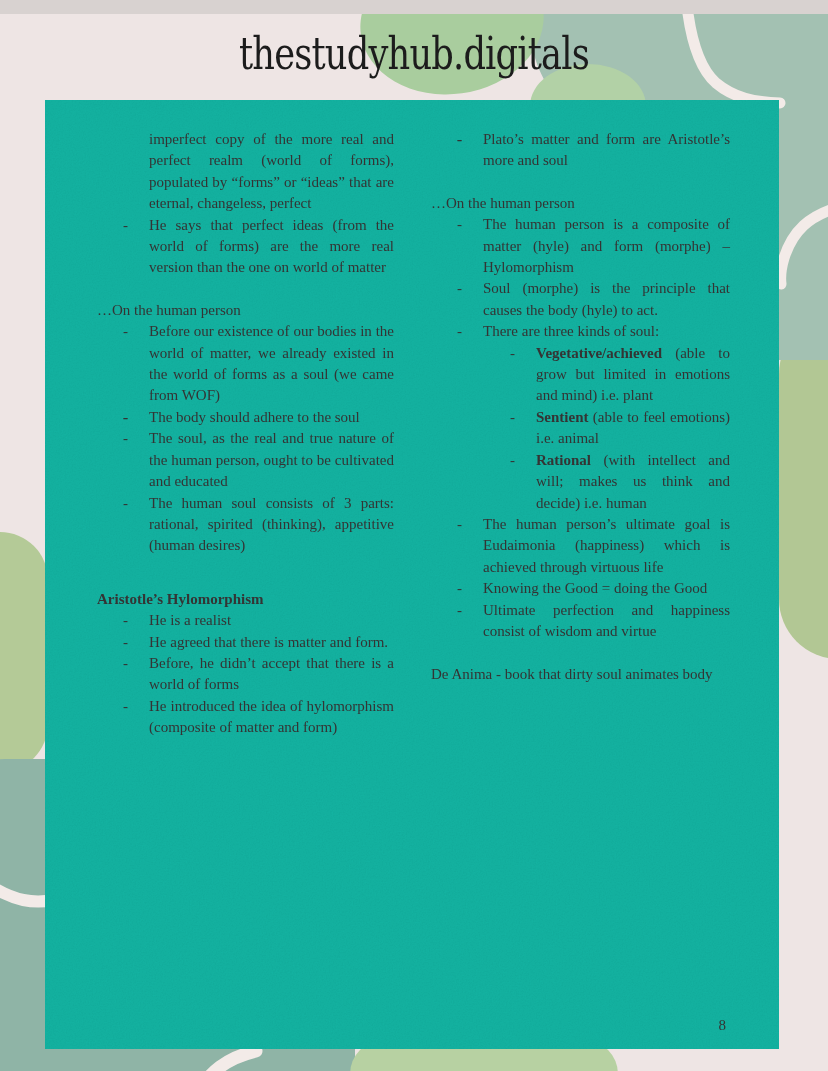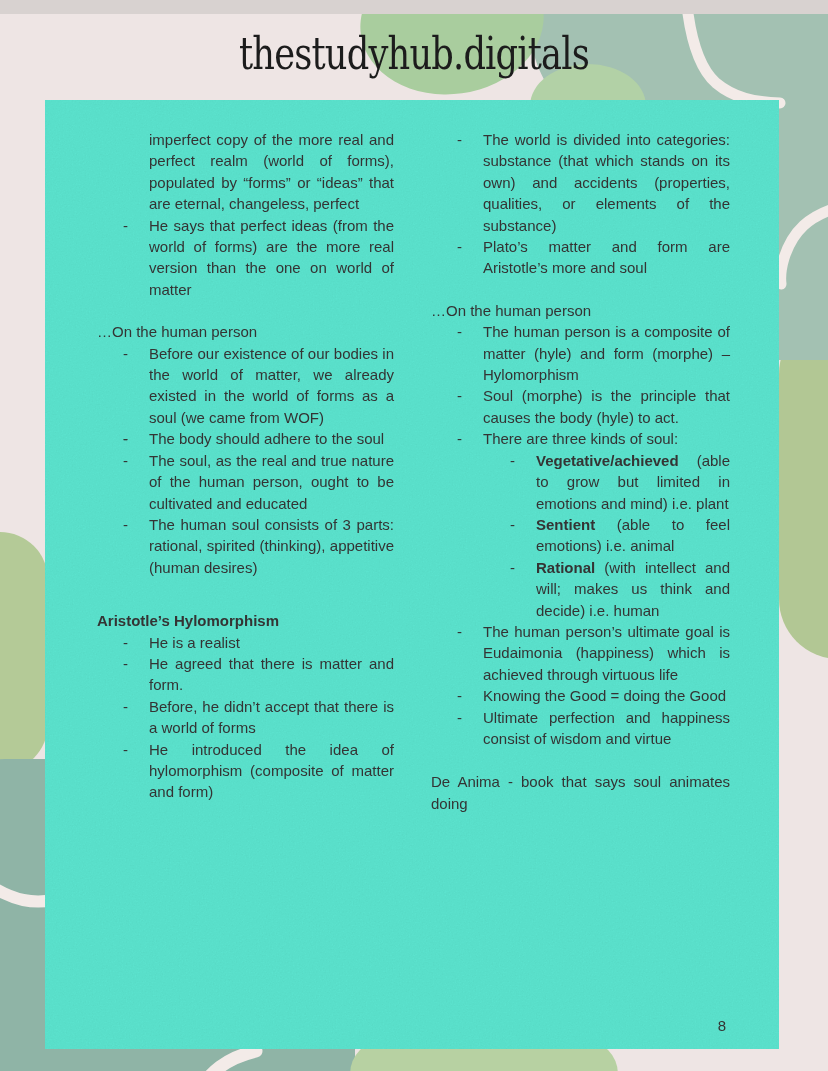--- a/index.html
+++ b/index.html
@@ -15,21 +15,22 @@
     position:absolute; top:16px; left:0; right:0;
     text-align:center;
     font-family:"DejaVu Serif", serif;
     font-size:44px; line-height:48px; color:#1c1c1c;
     letter-spacing:-1px;
     transform:scaleX(0.8);
   }
 
   .paper {
     position:absolute; left:45px; top:86px; width:734px; height:949px;
-    background:#5eead4;
+    background:#14b8a6;
+    font-family:Liberation Serif, serif;
   }
   .grain { position:absolute; inset:0; width:100%; height:100%; pointer-events:none; }
 
   .col {
     position:absolute; top:29px;
     font-size:15px; line-height:21.4px; color:#343434;
     text-align:justify;
   }
   .col-left  { left:52px;  width:297px; }
   .col-right { left:386px; width:299px; }
@@ -137,21 +138,20 @@
       </div>
       <div class="blk li">
         <span class="dash">-</span>
         <span class="txt">He introduced the idea of hylomorphism (composite of matter and form)</span>
       </div>
     </div>
 
     <div class="col col-right">
       <div class="blk li">
         <span class="dash">-</span>
-        <span class="txt">The world is divided into categories: substance (that which stands on its own) and accidents (properties, qualities, or elements of the substance)</span>
       </div>
       <div class="blk li">
         <span class="dash">-</span>
         <span class="txt">Plato’s matter and form are Aristotle’s more and soul</span>
       </div>
 
       <div class="blk sec">…On the human person</div>
 
       <div class="blk li">
         <span class="dash">-</span>
@@ -185,19 +185,19 @@
       </div>
       <div class="blk li">
         <span class="dash">-</span>
         <span class="txt">Knowing the Good = doing the Good</span>
       </div>
       <div class="blk li">
         <span class="dash">-</span>
         <span class="txt">Ultimate perfection and happiness consist of wisdom and virtue</span>
       </div>
 
-      <div class="blk para">De Anima - book that says soul animates doing</div>
+      <div class="blk para">De Anima - book that dirty soul animates body</div>
     </div>
 
     <div class="pagenum">8</div>
   </div>
 
 </div>
 
 </body></html>

